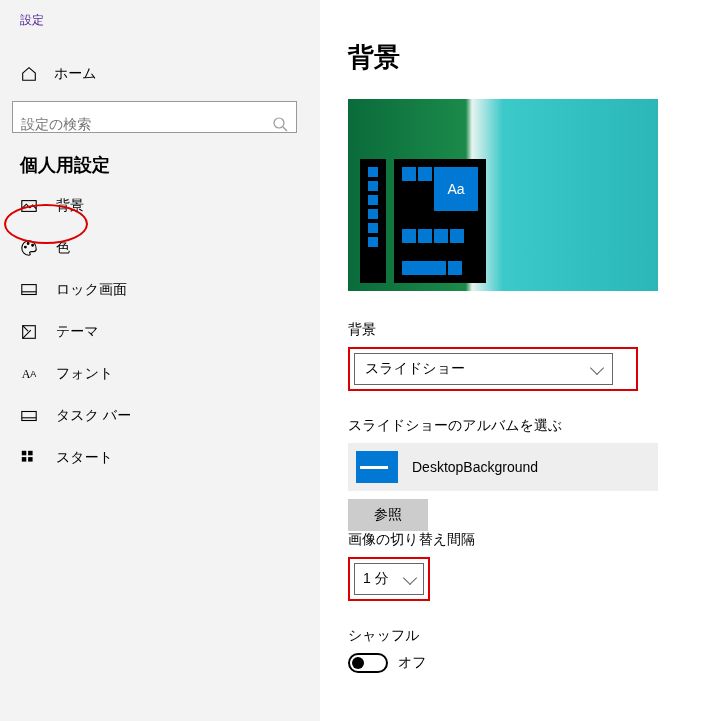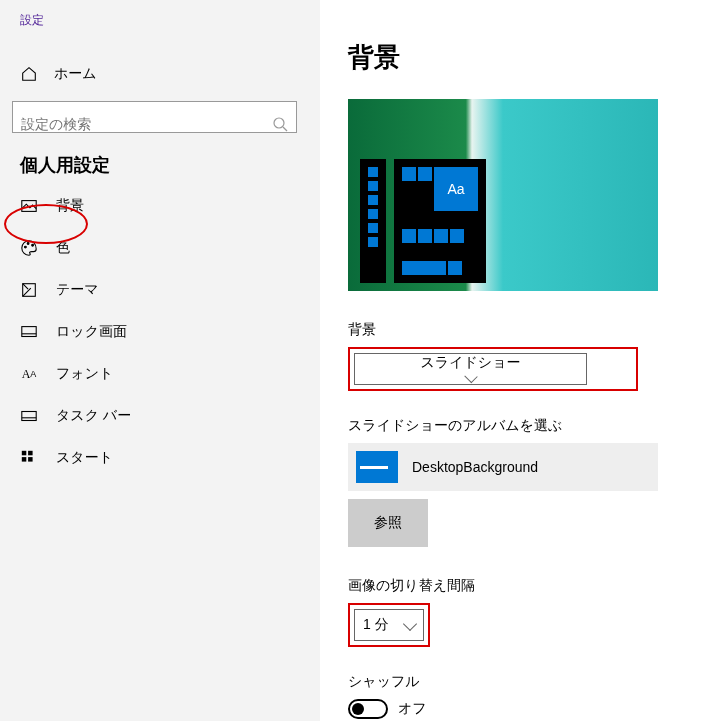--- a/index.html
+++ b/index.html
@@ -32,21 +32,21 @@
     .tile-wide { width: 44px; height: 14px; background: #0078d4; }
     .field-label { font-size: 14px; margin-bottom: 8px; }
     .dropdown { height: 32px; border: 1px solid #666; display: flex; align-items: center; justify-content: space-between; padding: 0 10px; font-size: 14px; background: #fff; }
     .red-box { border: 2px solid #d80000; padding: 4px; display: inline-block; margin-bottom: 26px; }
     .red-box-wide { width: 290px; }
     .red-box-narrow { width: auto; }
     .album-box { width: 310px; background: #eee; padding: 8px; display: flex; align-items: center; gap: 14px; margin-bottom: 8px; }
     .folder-icon { width: 42px; height: 32px; background: #0078d4; position: relative; display: flex; align-items: center; }
     .folder-icon::after { content: ''; position: absolute; left: 4px; width: 28px; height: 3px; background: #fff; }
     .album-name { font-size: 14px; }
-    .browse-btn { width: 80px; height: 48px; background: #ccc; border: none; font-size: 14px; margin-bottom: 30px; }
+    .browse-btn { width: 80px; height: 32px; background: #ccc; border: none; font-size: 14px; }
     .dropdown-sm { width: 70px; height: 32px; border: 1px solid #666; display: flex; align-items: center; justify-content: space-between; padding: 0 8px; font-size: 14px; }
     .toggle-row { display: flex; align-items: center; gap: 10px; }
     .toggle { width: 40px; height: 20px; border: 2px solid #000; border-radius: 10px; position: relative; }
     .toggle::after { content: ''; width: 12px; height: 12px; background: #000; border-radius: 50%; position: absolute; left: 2px; top: 2px; }
     .toggle-label { font-size: 14px; }
     .chev { width: 10px; height: 10px; border-right: 1.5px solid #666; border-bottom: 1.5px solid #666; transform: rotate(45deg); margin-bottom: 3px; }
     .sidebar-wrap { position: relative; }
   </style>
 </head>
 <body>
@@ -96,35 +96,35 @@
           <circle cx="9" cy="5" r="1" fill="#000"></circle>
           <circle cx="14" cy="7" r="1" fill="#000"></circle>
         </svg>
     </span>
     <span>色</span>
   </div>
 
   <div class="nav-item">
     <span class="icon">
       <svg viewBox="0 0 20 20" width="18" height="18" fill="none" stroke="#000" stroke-width="1.2">
+          <rect x="2" y="4" width="16" height="11"></rect>
+          <line x1="2" y1="12" x2="18" y2="12"></line>
+        </svg>
+    </span>
+    <span>ロック画面</span>
+  </div>
+
+  <div class="nav-item">
+    <span class="icon">
+      <svg viewBox="0 0 20 20" width="18" height="18" fill="none" stroke="#000" stroke-width="1.2">
           <rect x="3" y="3" width="14" height="14"></rect>
           <path d="M3 3 L9 9 M3 17 L12 8"></path>
         </svg>
     </span>
     <span>テーマ</span>
-  </div>
-
-  <div class="nav-item">
-    <span class="icon">
-      <svg viewBox="0 0 20 20" width="18" height="18" fill="none" stroke="#000" stroke-width="1.2">
-          <rect x="2" y="4" width="16" height="11"></rect>
-          <line x1="2" y1="12" x2="18" y2="12"></line>
-        </svg>
-    </span>
-    <span>ロック画面</span>
   </div>
 
   <div class="nav-item">
     <span class="icon" style="font-size:12px;font-family:serif;">A<span style="font-size:9px;">A</span></span>
     <span>フォント</span>
   </div>
 
   <div class="nav-item">
     <span class="icon">
       <svg viewBox="0 0 20 20" width="18" height="18" fill="none" stroke="#000" stroke-width="1.2">
@@ -192,21 +192,21 @@
               <div class="tile-wide"></div>
               <div class="tile-mini"></div>
             </div>
         </div>
       </div>
     </div>
   </div>
 
   <div class="field-label">背景</div>
   <div class="red-box red-box-wide">
-    <div class="dropdown" style="width:233px;flex-direction:column;">
+    <div class="dropdown" style="width:259px;">
       <span>スライドショー</span>
       <span class="chev"></span>
     </div>
   </div>
 
   <div class="field-label">スライドショーのアルバムを選ぶ</div>
   <div class="album-box">
     <div class="folder-icon"></div>
     <div class="album-name">DesktopBackground</div>
   </div>

